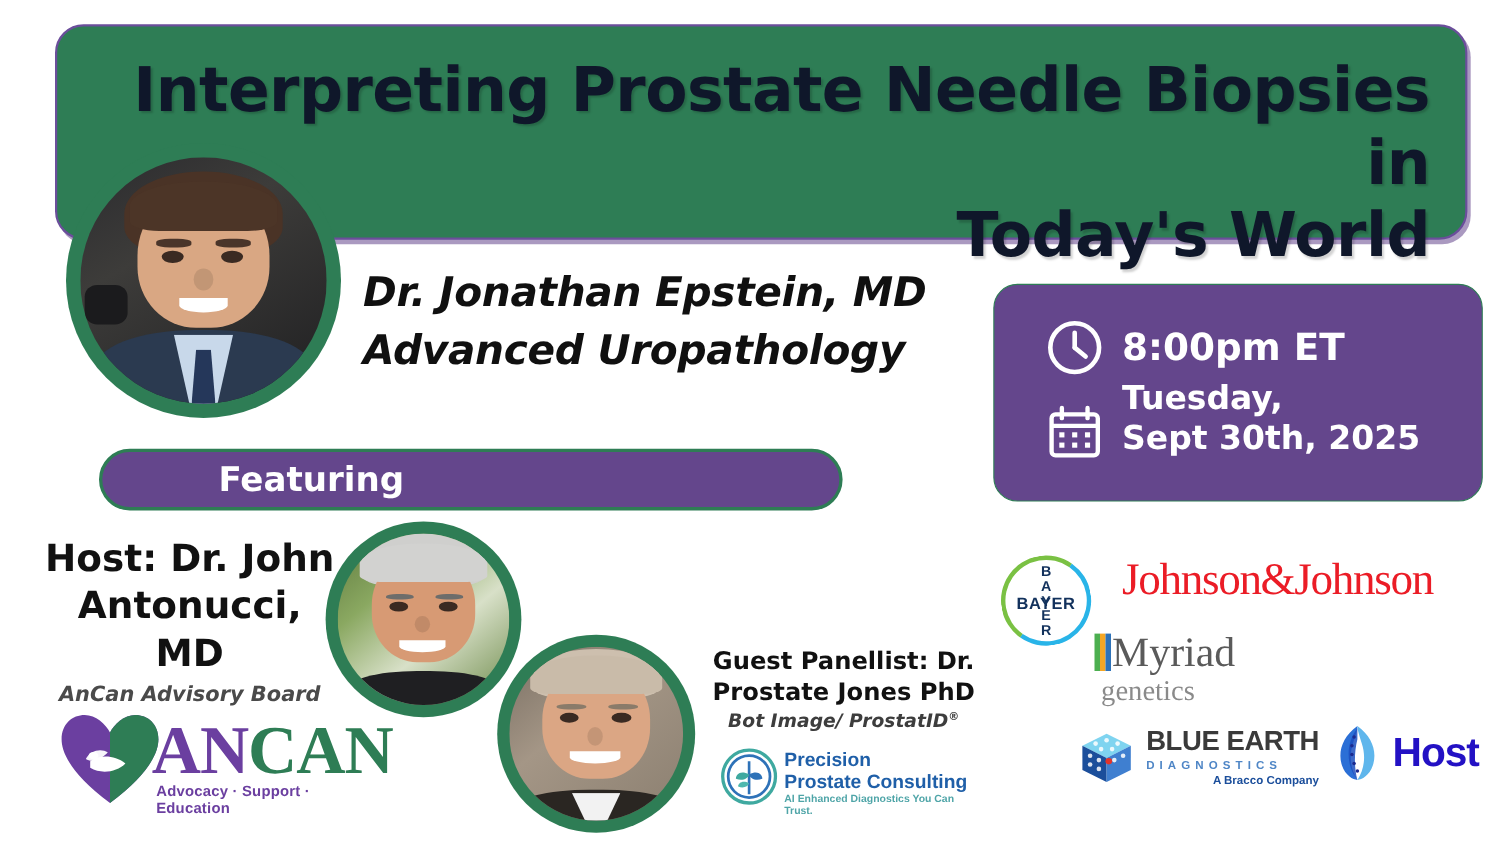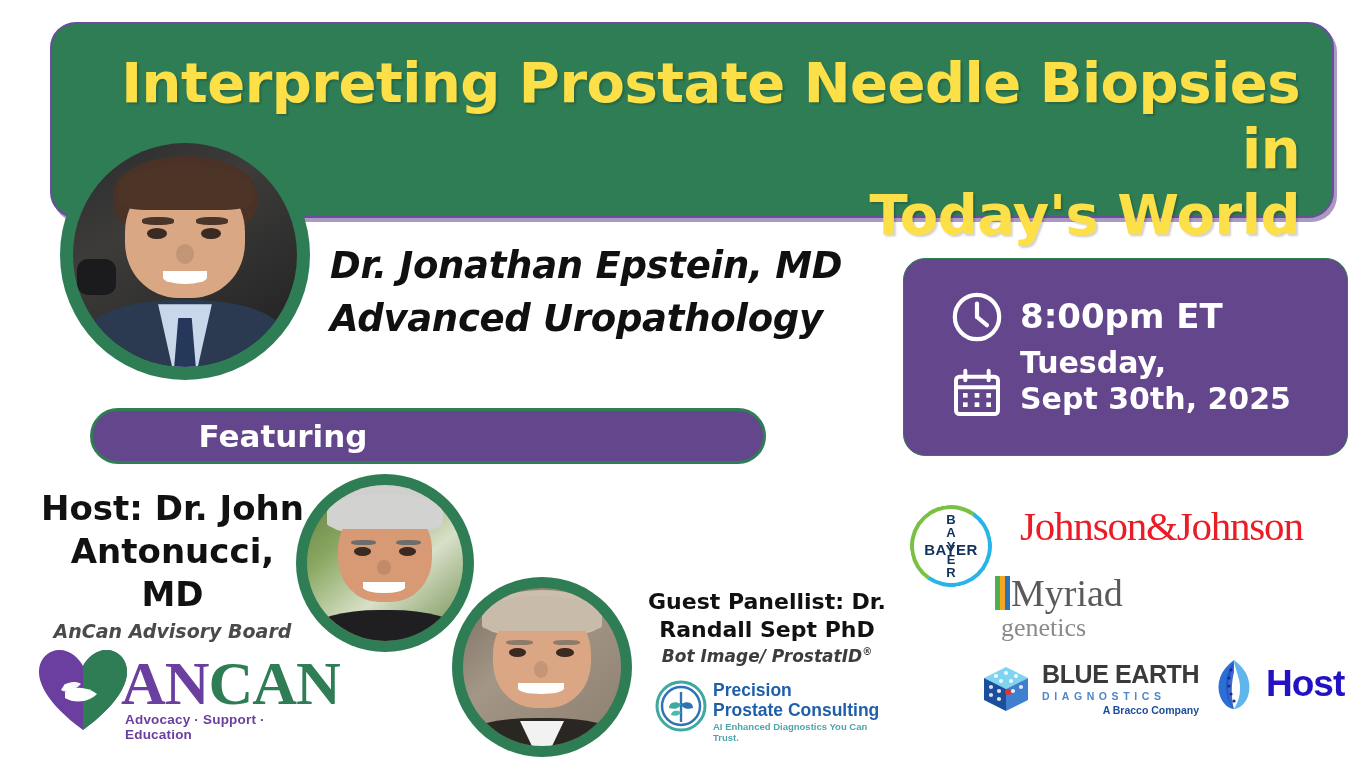--- a/index.html
+++ b/index.html
@@ -15,21 +15,21 @@
   .title-banner {
     position: absolute; left: 50px; top: 22px;
     width: 1284px; height: 196px;
     background: #2E7D55;
     border-radius: 26px;
     border: 2px solid #6B4E9B;
     box-shadow: 3px 4px 0 0 rgba(100,70,140,.55);
     padding: 26px 32px 0 32px;
   }
   .title-text {
-    color: #fde047;
+    color: #0f172a;
     font-size: 56px;
     font-weight: 800;
     line-height: 1.18;
     text-align: right;
     letter-spacing: -0.5px;
     text-shadow: 2px 2px 2px rgba(0,0,0,.18);
     font-family: "DejaVu Sans", sans-serif;
   }
 
   
@@ -108,21 +108,21 @@
 
   
   .guest-block { position: absolute; left: 638px; top: 588px; width: 258px; text-align: center; }
   .guest-name  { font-size: 22px; font-weight: 800; color:#111; line-height: 1.25;
                  font-family:"DejaVu Sans", sans-serif; }
   .guest-sub   { font-size: 17px; font-weight: 800; font-style: italic; color:#3d3d3d;
                  margin-top: 3px; font-family:"DejaVu Sans", sans-serif; }
   .guest-sub sup { font-size: 10px; vertical-align: super; }
 
   
-  .ancan-logo { position: absolute; left: 35px; top: 642px; width: 268px; height: 96px; text-decoration: underline; }
+  .ancan-logo { position: absolute; left: 52px; top: 642px; width: 268px; height: 96px; text-decoration: underline; }
   .ancan-word { position:absolute; left: 86px; top: 6px; font-family:"Liberation Serif", serif;
                 font-size: 62px; font-weight: 700; letter-spacing: -1px; }
   .ancan-word .an  { color: #6B3FA0; }
   .ancan-word .can { color: #2E7D55; }
   .ancan-tag  { position:absolute; left: 90px; top: 70px; font-size: 13.5px; font-weight:700;
                 color:#6B3FA0; letter-spacing: .2px; }
 
   
   .ppc-logo { position: absolute; left: 655px; top: 678px; width: 230px; height: 62px; }
   .ppc-text { position:absolute; left: 58px; top: 2px; }
@@ -283,21 +283,21 @@
       <div class="eye" style="left:59%;top:38%;width:11%;height:5.4%;"></div>
       <div class="nose" style="left:45%;top:46%;width:9%;height:11%;"></div>
       <div class="mouth" style="left:35%;top:60%;width:29%;height:7%;"></div>
       <div class="suit" style="left:2%;top:82%;width:96%;height:24%;background:#2a2622;"></div>
       <div class="shirt" style="left:36%;top:84%;width:28%;height:20%;background:#f2f2f2;clip-path:polygon(0 0,100% 0,66% 100%,34% 100%);"></div>
     </div>
   </div>
 
   <div class="guest-block">
     <div class="guest-name">Guest Panellist: Dr.</div>
-    <div class="guest-name">Randall Sept PhD</div>
+    <div class="guest-name">Prostate Jones PhD</div>
     <div class="guest-sub"><span>Bot Image/ ProstatID</span><sup>®</sup></div>
   </div>
 
   <div class="ppc-logo">
     <span>
       <svg width="52" height="52" viewBox="0 0 52 52" style="position:absolute;left:0;top:2px;">
         <circle cx="26" cy="26" r="24" fill="none" stroke="#3FA9A0" stroke-width="3"></circle>
         <circle cx="26" cy="26" r="19" fill="none" stroke="#2E72B8" stroke-width="2.5"></circle>
         <line x1="26" y1="12" x2="26" y2="42" stroke="#2E72B8" stroke-width="2.4"></line>
         <path d="M26 24 C18 20 14 24 14 28 C20 30 25 28 26 24Z" fill="#3FA9A0"></path>

